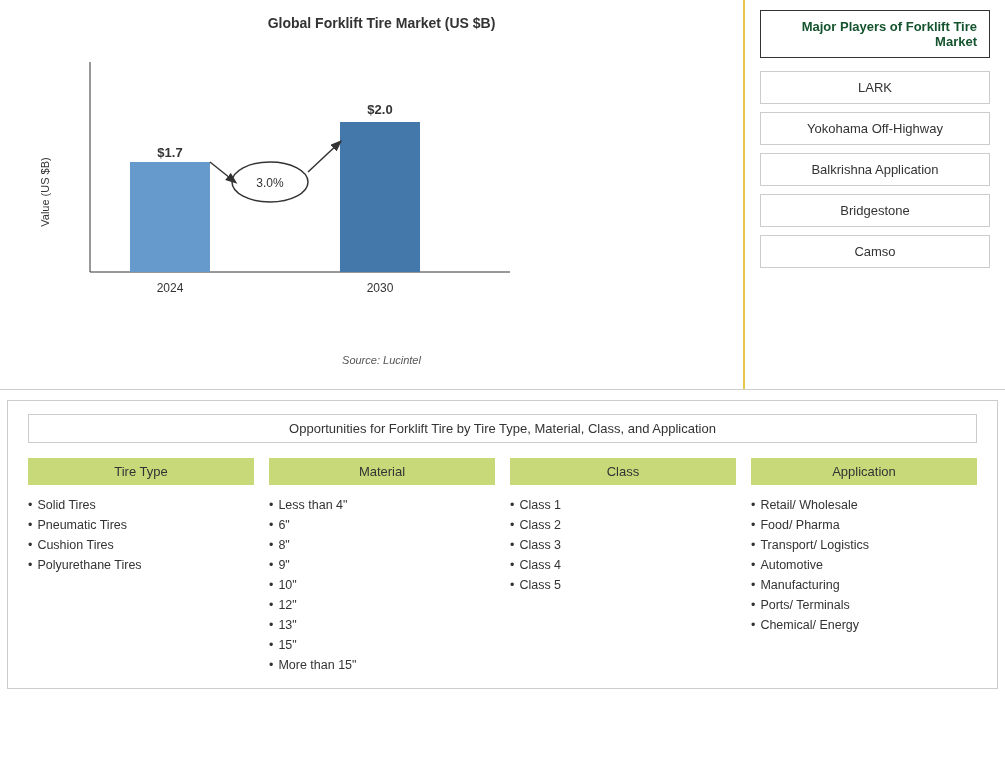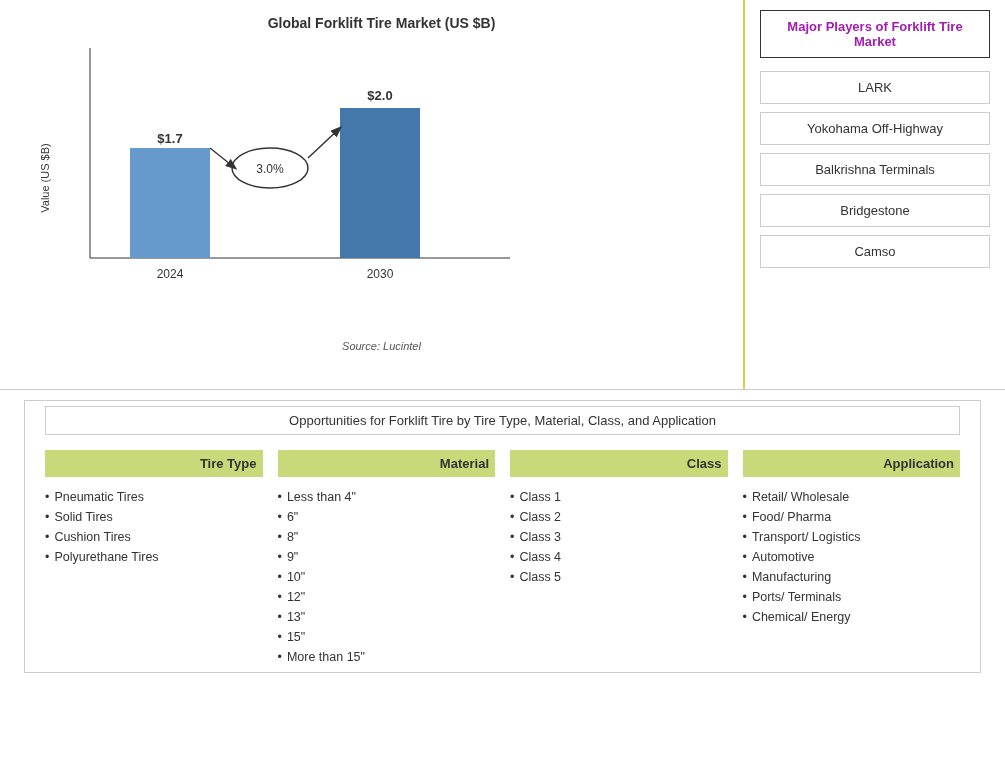--- a/index.html
+++ b/index.html
@@ -24,21 +24,21 @@
       padding: 15px 10px 10px 30px;
       position: relative;
       border-right: 2px solid #e8c84a;
     }
 
     .chart-title {
       text-align: center;
       font-size: 14px;
       font-weight: bold;
       color: #333;
-      margin-bottom: 7px;
+      margin-bottom: 21px;
     }
 
     .chart-container {
       position: relative;
       width: 100%;
       height: 280px;
     }
 
     .y-axis-label {
       position: absolute;
@@ -62,39 +62,39 @@
       width: 260px;
       padding: 10px 15px;
       display: flex;
       flex-direction: column;
       gap: 8px;
     }
 
     .sidebar-title-box {
       border: 1px solid #333;
       padding: 8px 12px;
-      text-align: center;
+      text-align: right;
       font-weight: bold;
       font-size: 13px;
-      color: #a21caf;
+      color: #14532d;
       margin-bottom: 5px;
     }
 
     .sidebar-player {
       border: 1px solid #ccc;
       padding: 8px 16px;
       text-align: center;
       font-size: 13px;
       color: #333;
     }
 
     .bottom-section {
-      padding: 5px 20px;
+      padding: 13px 20px;
       border: 1px solid #ccc;
-      margin: 10px 24px;
+      margin: 10px 7px;
     }
 
     .bottom-title {
       text-align: center;
       font-size: 13px;
       color: #333;
       margin-bottom: 15px;
       border: 1px solid #ccc;
       padding: 6px;
     }
@@ -105,23 +105,23 @@
     }
 
     .column {
       flex: 1;
       display: flex;
       flex-direction: column;
     }
 
     .column-header {
       background: #c8d97a;
-      text-align: right;
+      text-align: center;
       padding: 6px;
-      font-weight: bold;
+      font-weight: normal;
       font-size: 13px;
       color: #333;
       margin-bottom: 10px;
     }
 
     .column-items {
       list-style: none;
       padding: 0;
     }
 
@@ -182,35 +182,35 @@
         </defs>
       </svg>
     </div>
     <div class="source-label">Source: Lucintel</div>
   </div>
 
   <div class="sidebar">
     <div class="sidebar-title-box">Major Players of Forklift Tire Market</div>
     <div class="sidebar-player">LARK</div>
     <div class="sidebar-player">Yokohama Off-Highway</div>
-    <div class="sidebar-player">Balkrishna Terminals</div>
+    <div class="sidebar-player">Balkrishna Application</div>
     <div class="sidebar-player">Bridgestone</div>
     <div class="sidebar-player">Camso</div>
   </div>
 </div>
 
 <div class="bottom-section">
   <div class="bottom-title">Opportunities for Forklift Tire by Tire Type, Material, Class, and Application</div>
   <div class="columns-grid">
 
     <div class="column">
       <div class="column-header">Tire Type</div>
       <ul class="column-items">
+        <li>Solid Tires</li>
         <li>Pneumatic Tires</li>
-        <li>Solid Tires</li>
         <li>Cushion Tires</li>
         <li>Polyurethane Tires</li>
       </ul>
     </div>
 
     <div class="column">
       <div class="column-header">Material</div>
       <ul class="column-items">
         <li>Less than 4"</li>
         <li>6"</li>

